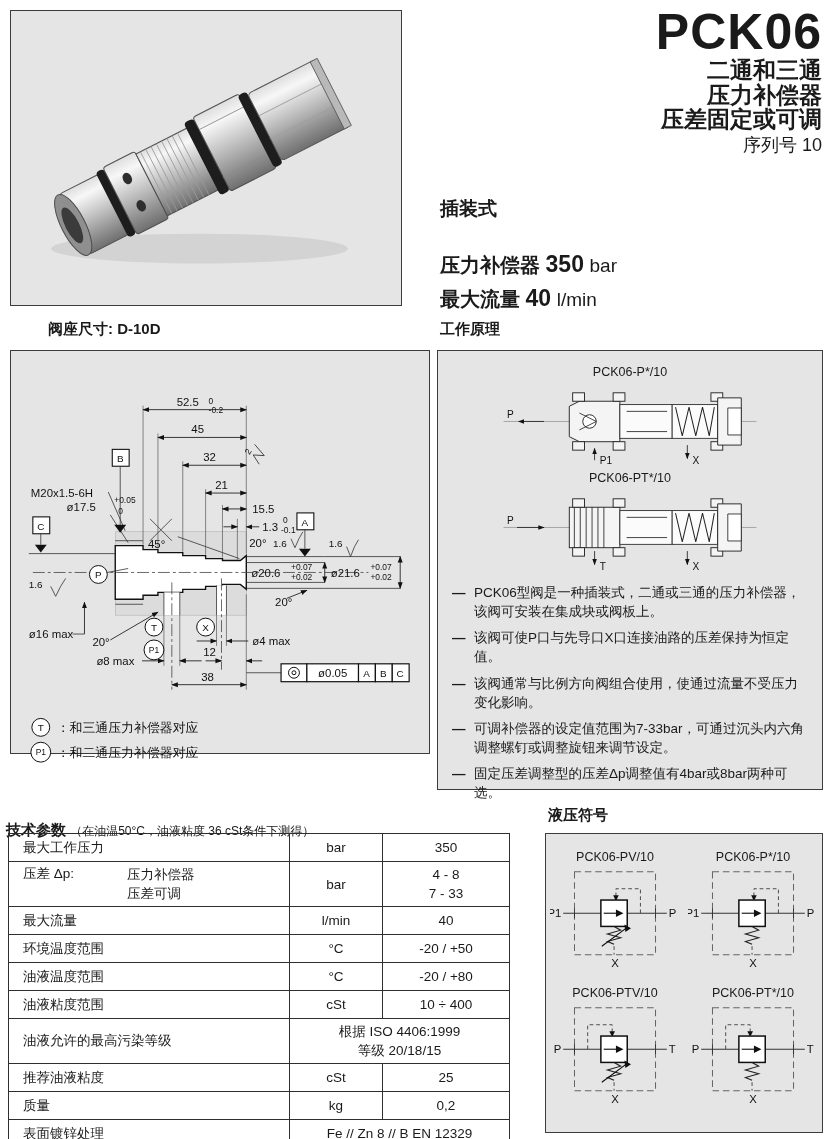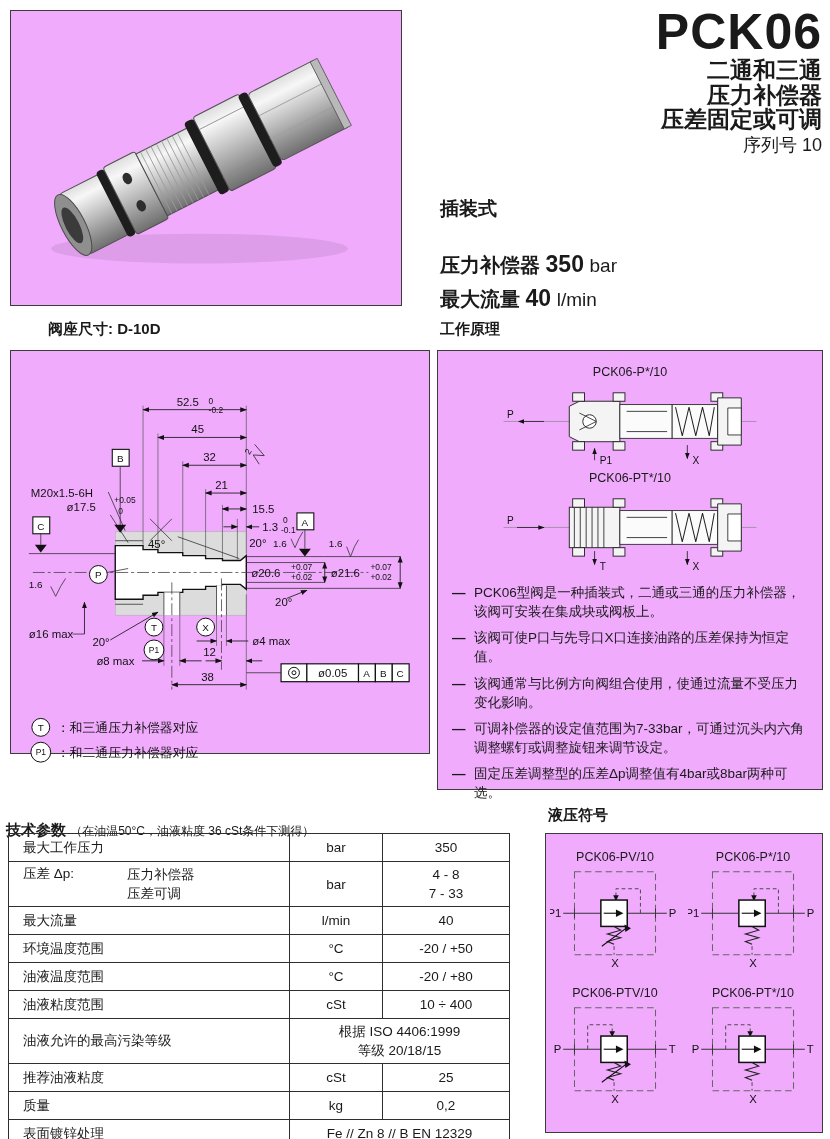--- a/index.html
+++ b/index.html
@@ -1,18 +1,18 @@
 <!DOCTYPE html>
 <html><head>
 <meta charset="utf-8">
 <style>
   html,body{margin:0;padding:0;}
   body{width:830px;height:1139px;position:relative;background:#fff;color:#1a1a1a;
        font-family:"Liberation Sans",sans-serif;overflow:hidden;}
-  .box{position:absolute;border:1.4px solid #3c3c3c;box-sizing:border-box;background:#f0abfc;}
+  .box{position:absolute;border:1.4px solid #3c3c3c;box-sizing:border-box;background:#e5e5e5;}
   .sec-title{position:absolute;font-size:15px;font-weight:bold;}
   .sec-title .note{font-size:12px;font-weight:normal;}
   
   .header{position:absolute;top:6px;right:8px;text-align:right;}
   .model{font-size:50px;font-weight:bold;letter-spacing:1px;line-height:52px;}
   .sub{font-size:23px;font-weight:bold;line-height:24.5px;}
   .series{font-size:18px;font-weight:normal;line-height:27px;}
   
   .intro{position:absolute;left:440px;top:196px;}
   .mount{font-size:19px;font-weight:bold;margin-bottom:26px;}

